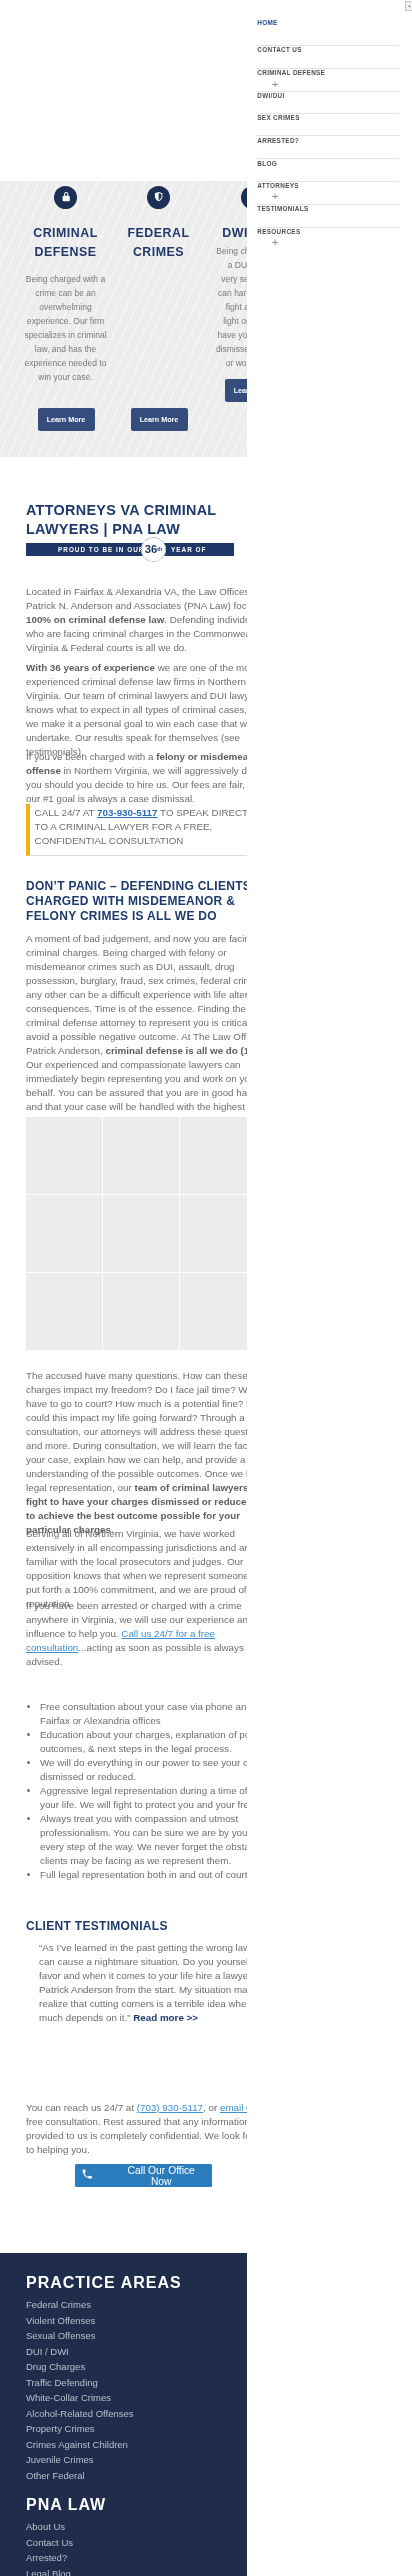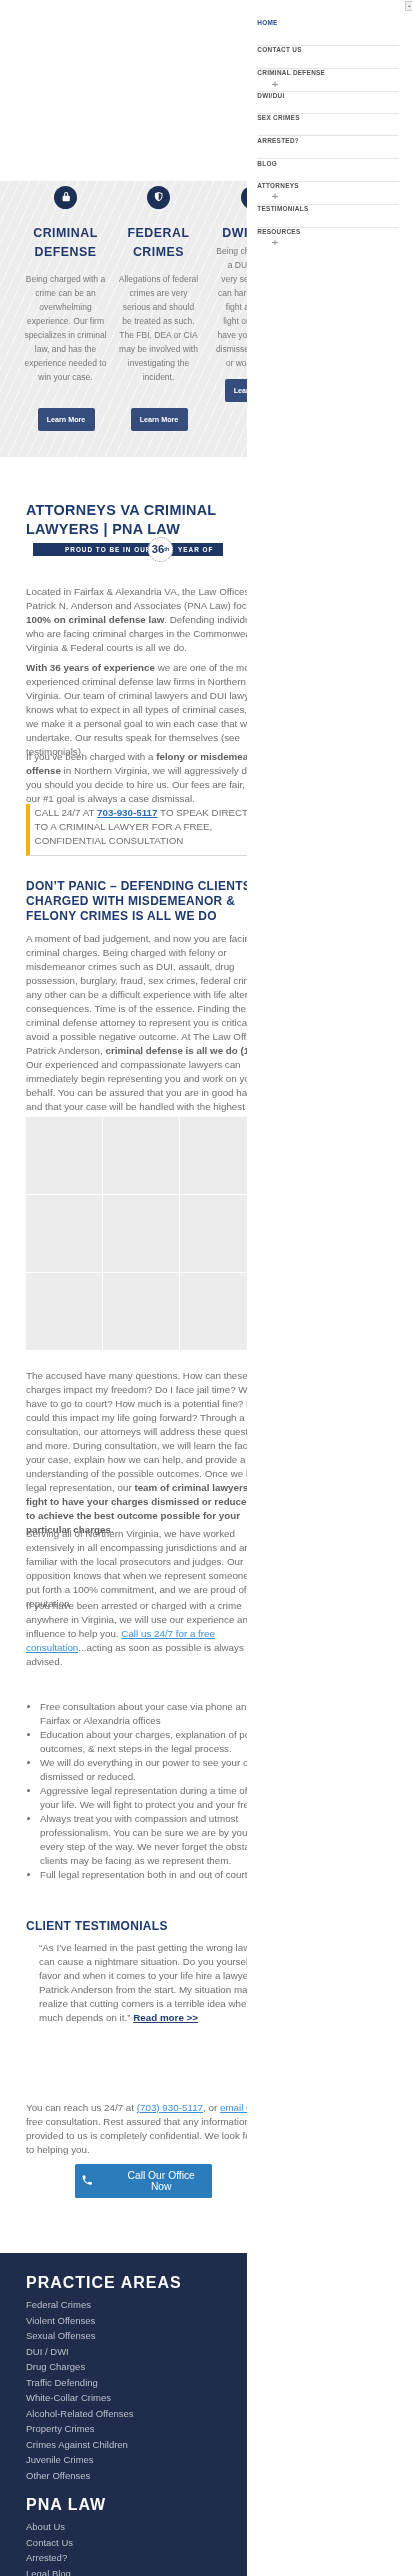--- a/index.html
+++ b/index.html
@@ -18,43 +18,43 @@
   .card-body{position:absolute;top:91px;left:0;width:100%;font-size:8.5px;line-height:14px;color:#7a7a7a;white-space:pre-line;}
   .c3 .card-body{top:63px;}
   .card-btn{position:absolute;left:50%;margin-left:-28px;width:57px;height:23px;background:#344d7d;color:#fff;
             border:none;border-radius:2.1px;font-family:inherit;font-size:7.2px;font-weight:bold;cursor:pointer;}
   .c1 .card-btn,.c2 .card-btn{top:227px;}
   .c3 .card-btn{top:198px;}
 
   
   .h1{position:absolute;left:26px;top:491px;width:222px;font-size:14.4px;line-height:19px;font-weight:bold;
       color:#1e3a6d;letter-spacing:0.3px;}
-  .banner{position:absolute;left:33px;top:543px;width:190px;height:13px;background:#1e3767;}
+  .banner{position:absolute;left:26px;top:543px;width:208px;height:13px;background:#1e3767;}
   .banner .bl{position:absolute;left:32px;top:0;line-height:13px;color:#fff;font-size:6.4px;font-weight:bold;letter-spacing:1px;}
   .banner .br{position:absolute;left:145px;top:0;line-height:13px;color:#fff;font-size:6.4px;font-weight:bold;letter-spacing:1px;}
   .badge{position:absolute;left:115px;top:-6.2px;width:25px;height:25px;background:#fff;border-radius:50%;
          outline:1px dotted #8a8a8a;outline-offset:-1.5px;display:flex;align-items:center;justify-content:center;
          color:#1e3767;font-weight:bold;font-size:11.3px;}
   .badge sup{font-size:5.2px;}
   .para{position:absolute;left:26px;width:253px;font-size:9.8px;line-height:14px;color:#6e6e6e;}
   .para b{color:#5f5f5f;}
   .lnk-blue{color:#3f8fd4;text-decoration:underline;cursor:pointer;}
   .lnk-navy{color:#2a6db4;font-weight:bold;text-decoration:underline;cursor:pointer;}
   .callout{position:absolute;left:26px;top:804px;width:227px;border-left:4.6px solid #eeb211;
            border-bottom:0.5px solid #d9d9d9;padding:2.1px 0 7.2px 4.6px;font-size:9.8px;line-height:14px;color:#6f6f6f;}
   .h2{position:absolute;left:26px;font-size:12px;line-height:15px;font-weight:bold;color:#1e3a6d;letter-spacing:0.3px;}
   .grid{position:absolute;left:26px;top:1117px;width:308px;height:233px;display:grid;
         grid-template-columns:repeat(4,76px);grid-template-rows:repeat(3,77px);gap:1px;background:#fff;}
   .grid div{background:#ececec;}
   .bullets{position:absolute;left:26px;top:1700px;width:258px;margin:0;padding:0 0 0 14px;
            font-size:9.8px;line-height:14px;color:#6e6e6e;}
   .bullets li{margin:0;}
   .quote{position:absolute;left:39px;top:1941px;width:243px;font-size:9.8px;line-height:14px;color:#6e6e6e;}
-  .readmore{color:#1e3c6e;font-weight:600;text-decoration:underline;cursor:pointer;}
-  .cta{position:absolute;left:75px;top:2164px;width:137px;height:34px;background:#2a7cbd;border:none;border-radius:1.5px;
+  .readmore{color:#1e3c6e;font-weight:600;cursor:pointer;}
+  .cta{position:absolute;left:75px;top:2164px;width:137px;height:23px;background:#2a7cbd;border:none;border-radius:1.5px;
        color:#fff;font-family:inherit;font-size:10.3px;display:flex;align-items:center;justify-content:center;gap:23px;cursor:pointer;}
 
   
   .footer{position:absolute;left:0;top:2253px;width:412px;height:943px;background:#1f2c4c;}
   .f-h{position:absolute;left:26px;color:#fff;font-weight:bold;font-size:16px;letter-spacing:1px;}
   .f-list{position:absolute;left:26px;width:216px;margin:0;padding:0;list-style:none;}
   .f-list li{height:15.5px;line-height:15.5px;font-size:9.5px;}
   .f-list a{color:#b9c0cb;text-decoration:none;cursor:pointer;}
 
   
@@ -85,21 +85,20 @@
       <button class="card-btn">Learn More</button>
     </div>
     <div class="card c2">
       <div class="card-icon">
         <svg width="11.3" height="11.3" viewBox="0 0 24 24">
             <path fill="#fff" d="M12 2l8 3v6c0 5-3.4 8.7-8 11-4.6-2.3-8-6-8-11V5l8-3z"></path>
             <path fill="#1c2f55" d="M12 4.2l6 2.2v4.6c0 3.8-2.5 6.8-6 8.8V4.2z"></path>
           </svg>
       </div>
       <div class="card-title">FEDERAL CRIMES</div>
-      <div class="card-body">Allegations of federal crimes are very serious and should be treated as such. The FBI, DEA or CIA may be involved with investigating the incident.</div>
       <button class="card-btn">Learn More</button>
     </div>
     <div class="card c3">
       <div class="card-icon">
         <svg width="11.3" height="11.3" viewBox="0 0 24 24">
             <path fill="#fff" d="M5 21h10v-2H5v2zM13.6 2.6l-2.8 2.8 7.8 7.8 2.8-2.8-7.8-7.8zM9.4 6.8L6.6 9.6l7.8 7.8 2.8-2.8-7.8-7.8z"></path>
           </svg>
       </div>
       <div class="card-title">DWI / DUI</div>
       <div class="card-body">Being charged with
@@ -190,21 +189,21 @@
       <li><a>Violent Offenses</a></li>
       <li><a>Sexual Offenses</a></li>
       <li><a>DUI / DWI</a></li>
       <li><a>Drug Charges</a></li>
       <li><a>Traffic Defending</a></li>
       <li><a>White-Collar Crimes</a></li>
       <li><a>Alcohol-Related Offenses</a></li>
       <li><a>Property Crimes</a></li>
       <li><a>Crimes Against Children</a></li>
       <li><a>Juvenile Crimes</a></li>
-      <li><a>Other Offenses</a></li>
+      <li><a>Other Federal</a></li>
     </ul>
 
     <div class="f-h" style="top:243px">PNA LAW</div>
     <ul class="f-list" style="top:266px">
       <li><a>About Us</a></li>
       <li><a>Contact Us</a></li>
       <li><a>Arrested?</a></li>
       <li><a>Legal Blog</a></li>
 
     </ul>

